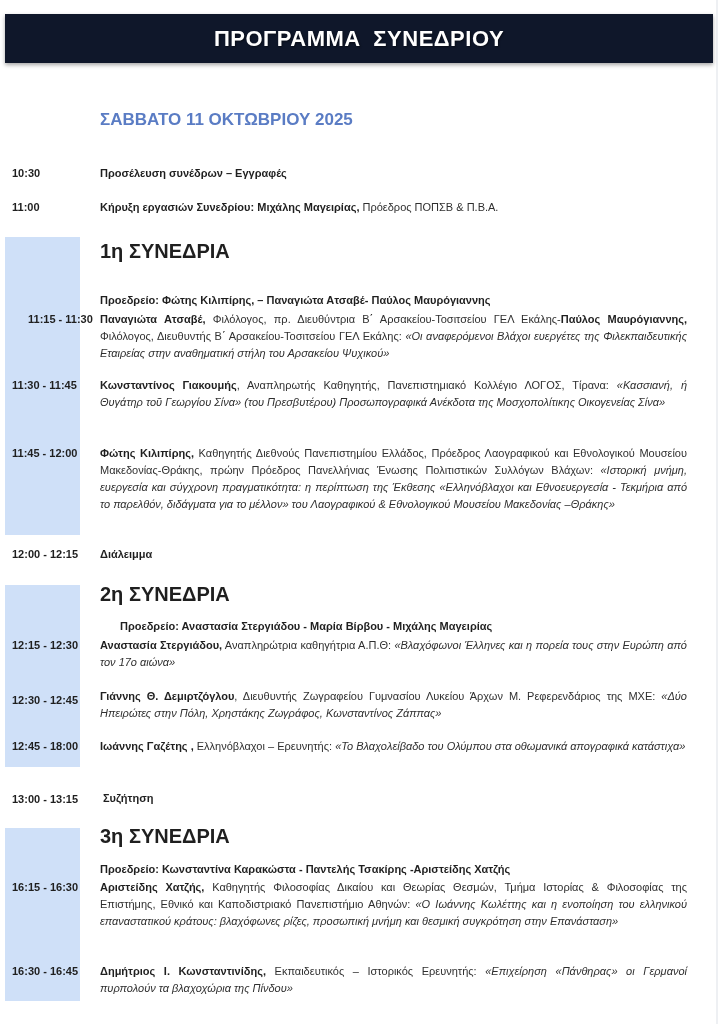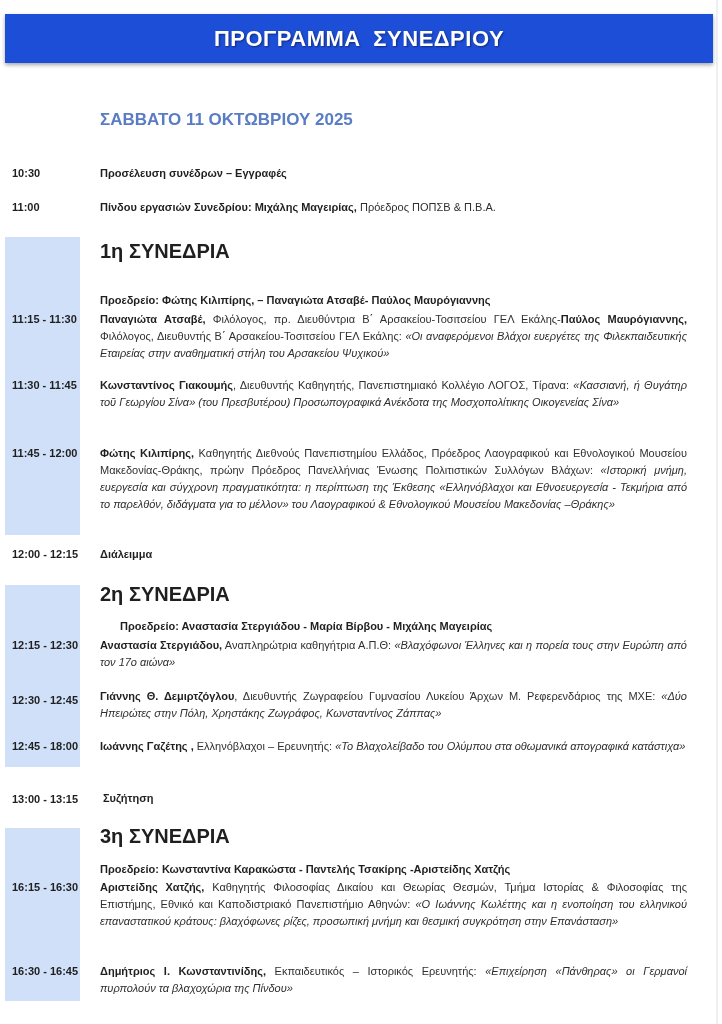--- a/index.html
+++ b/index.html
@@ -3,21 +3,21 @@
 <meta charset="utf-8">
 <style>
   html, body { margin: 0; padding: 0; }
   body {
     width: 722px; height: 1024px; background: #ffffff; position: relative; overflow: hidden;
     font-family: "Liberation Sans", "DejaVu Sans", sans-serif; color: #2b2b2b;
   }
   .right-rule { position: absolute; left: 716px; top: 0; width: 2px; height: 1024px; background: #eef0f3; }
   .header {
     position: absolute; left: 5px; top: 14px; width: 708px; height: 49px;
-    background: #1d4ed8; box-shadow: 0 2px 4px rgba(0,0,0,0.35);
+    background: #0f172a; box-shadow: 0 2px 4px rgba(0,0,0,0.35);
     display: flex; align-items: center; justify-content: center;
   }
   .header-title {
     color: #ffffff; font-weight: bold; font-size: 22px; letter-spacing: 0.5px; word-spacing: 6px;
     text-shadow: 1px 1px 2px rgba(0,0,0,0.45);
   }
   .date {
     position: absolute; left: 100px; top: 110px; font-size: 17px; font-weight: bold; color: #5a7cc4;
   }
   .band { position: absolute; left: 5px; width: 75px; background: #cfe0f8; }
@@ -43,35 +43,35 @@
 </div>
 
 <div class="date">ΣΑΒΒΑΤΟ 11 ΟΚΤΩΒΡΙΟΥ  2025</div>
 
 <div class="row" style="top:165px;">
   <span class="time" style="top:2px;">10:30</span>
   <div class="content"><b>Προσέλευση συνέδρων – Εγγραφές</b></div>
 </div>
 <div class="row" style="top:199px;">
   <span class="time" style="top:2px;">11:00</span>
-  <div class="content"><b>Πίνδου εργασιών Συνεδρίου: Μιχάλης Μαγειρίας,</b><span> Πρόεδρος ΠΟΠΣΒ &amp; Π.Β.Α.</span></div>
+  <div class="content"><b>Κήρυξη εργασιών Συνεδρίου: Μιχάλης Μαγειρίας,</b><span> Πρόεδρος ΠΟΠΣΒ &amp; Π.Β.Α.</span></div>
 </div>
 
 <div class="band" style="top:237px; height:298px;"></div>
 <div class="session-title" style="top:240px;">1η ΣΥΝΕΔΡΙΑ</div>
 <div class="chair" style="top:278px;">Προεδρείο: Φώτης  Κιλιπίρης, – Παναγιώτα Ατσαβέ- Παύλος  Μαυρόγιαννης</div>
 
 <div class="row" style="top:311px;">
-  <span class="time" style="top:2px;">11:15 - 11:30</span>
+  <span class="time" style="top:2px;margin-left:16px;">11:15 - 11:30</span>
   <div class="content"><b>Παναγιώτα Ατσαβέ,</b><span> Φιλόλογος, πρ. Διευθύντρια Β΄ Αρσακείου-Τοσιτσείου ΓΕΛ Εκάλης-</span><b>Παύλος Μαυρόγιαννης,</b><span> Φιλόλογος, Διευθυντής Β΄ Αρσακείου-Τοσιτσείου ΓΕΛ Εκάλης: </span><i>«Οι αναφερόμενοι Βλάχοι ευεργέτες της Φιλεκπαιδευτικής Εταιρείας στην αναθηματική στήλη του Αρσακείου Ψυχικού»</i></div>
 </div>
 
 <div class="row" style="top:377px;">
   <span class="time" style="top:2px;">11:30 - 11:45</span>
-  <div class="content"><b>Κωνσταντίνος Γιακουμής</b><span>, Διευθυντής Καθηγητής, Πανεπιστημιακό Κολλέγιο ΛΟΓΟΣ, Τίρανα: </span><i>«Κασσιανή, ή Θυγάτηρ τοῦ Γεωργίου Σίνα» (του Πρεσβυτέρου) Προσωπογραφικά Ανέκδοτα της Μοσχοπολίτικης Οικογενείας Σίνα»</i></div>
+  <div class="content"><b>Κωνσταντίνος Γιακουμής</b><span>, Αναπληρωτής Καθηγητής, Πανεπιστημιακό Κολλέγιο ΛΟΓΟΣ, Τίρανα: </span><i>«Κασσιανή, ή Θυγάτηρ τοῦ Γεωργίου Σίνα» (του Πρεσβυτέρου) Προσωπογραφικά Ανέκδοτα της Μοσχοπολίτικης Οικογενείας Σίνα»</i></div>
 </div>
 
 <div class="row" style="top:445px;">
   <span class="time" style="top:2px;">11:45 - 12:00</span>
   <div class="content"><b>Φώτης Κιλιπίρης,</b><span> Καθηγητής Διεθνούς Πανεπιστημίου Ελλάδος, Πρόεδρος Λαογραφικού και Εθνολογικού Μουσείου Μακεδονίας-Θράκης, πρώην Πρόεδρος Πανελλήνιας Ένωσης Πολιτιστικών Συλλόγων Βλάχων: </span><i>«Ιστορική μνήμη, ευεργεσία και σύγχρονη πραγματικότητα: η περίπτωση της Έκθεσης «Ελληνόβλαχοι και Εθνοευεργεσία - Τεκμήρια από το παρελθόν, διδάγματα για το μέλλον» του Λαογραφικού &amp; Εθνολογικού Μουσείου Μακεδονίας –Θράκης»</i></div>
 </div>
 
 <div class="row" style="top:546px;">
   <span class="time" style="top:2px;">12:00 - 12:15</span>
   <div class="content"><b>Διάλειμμα</b></div>

